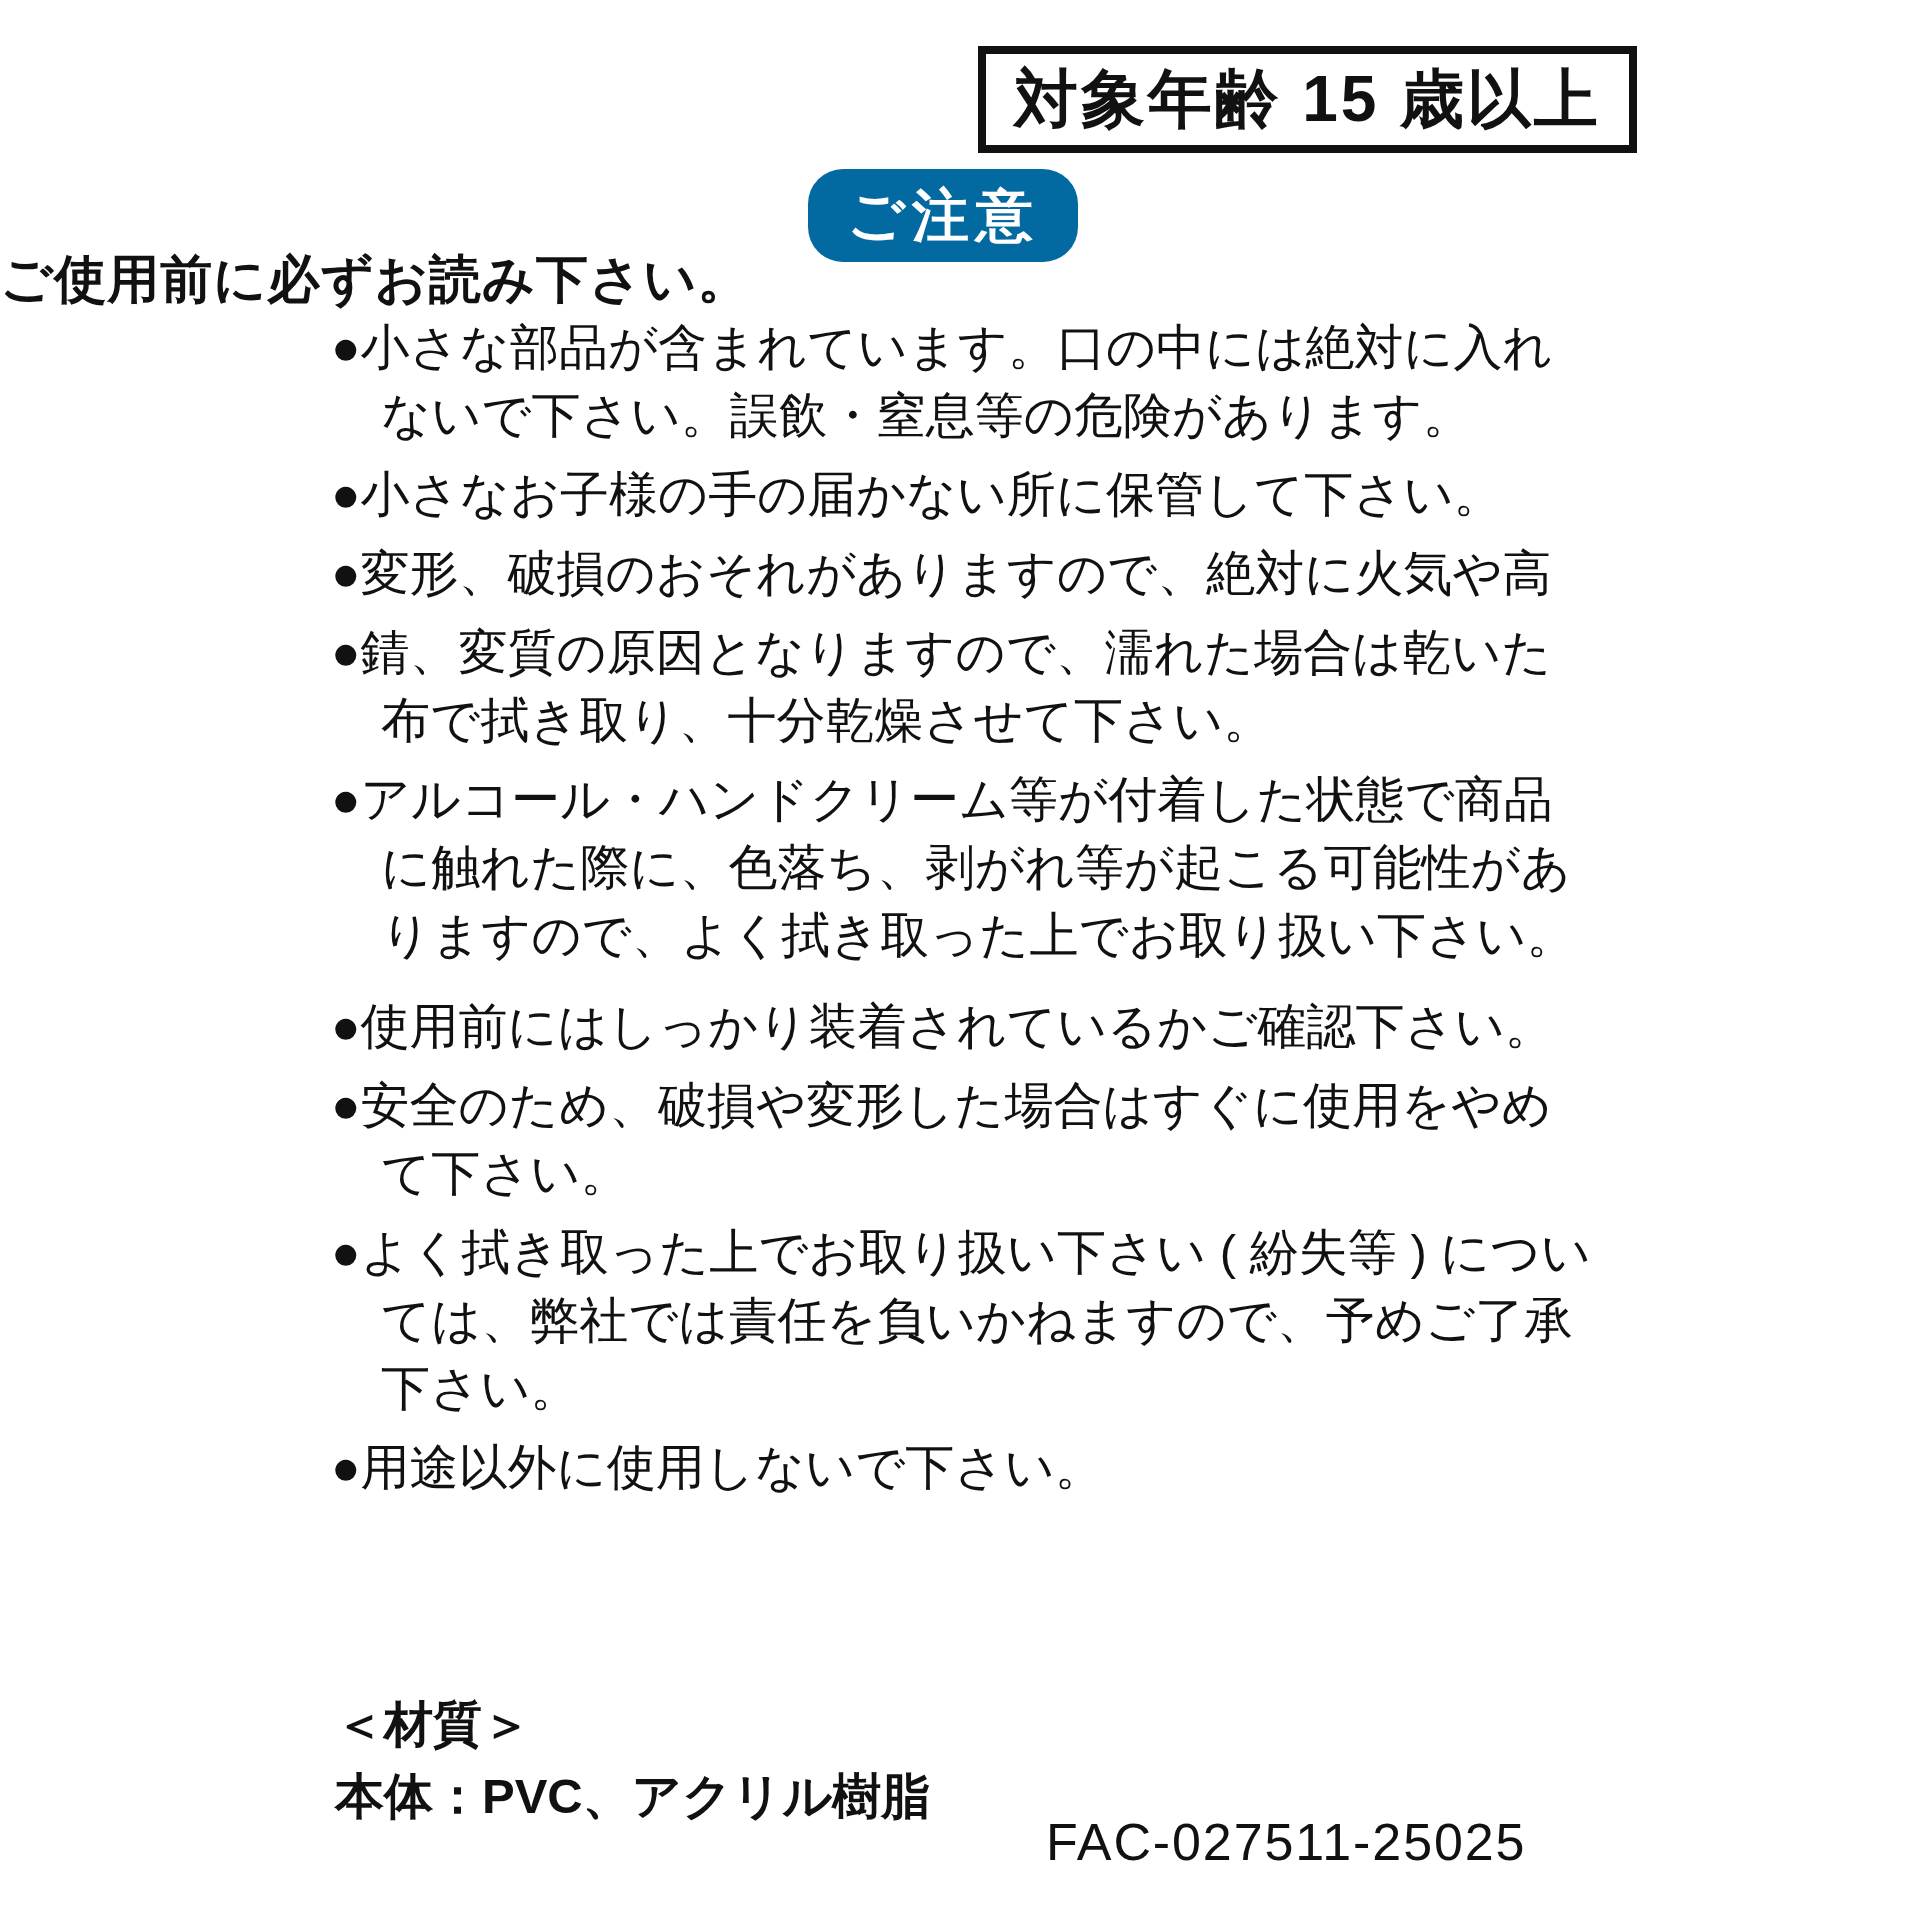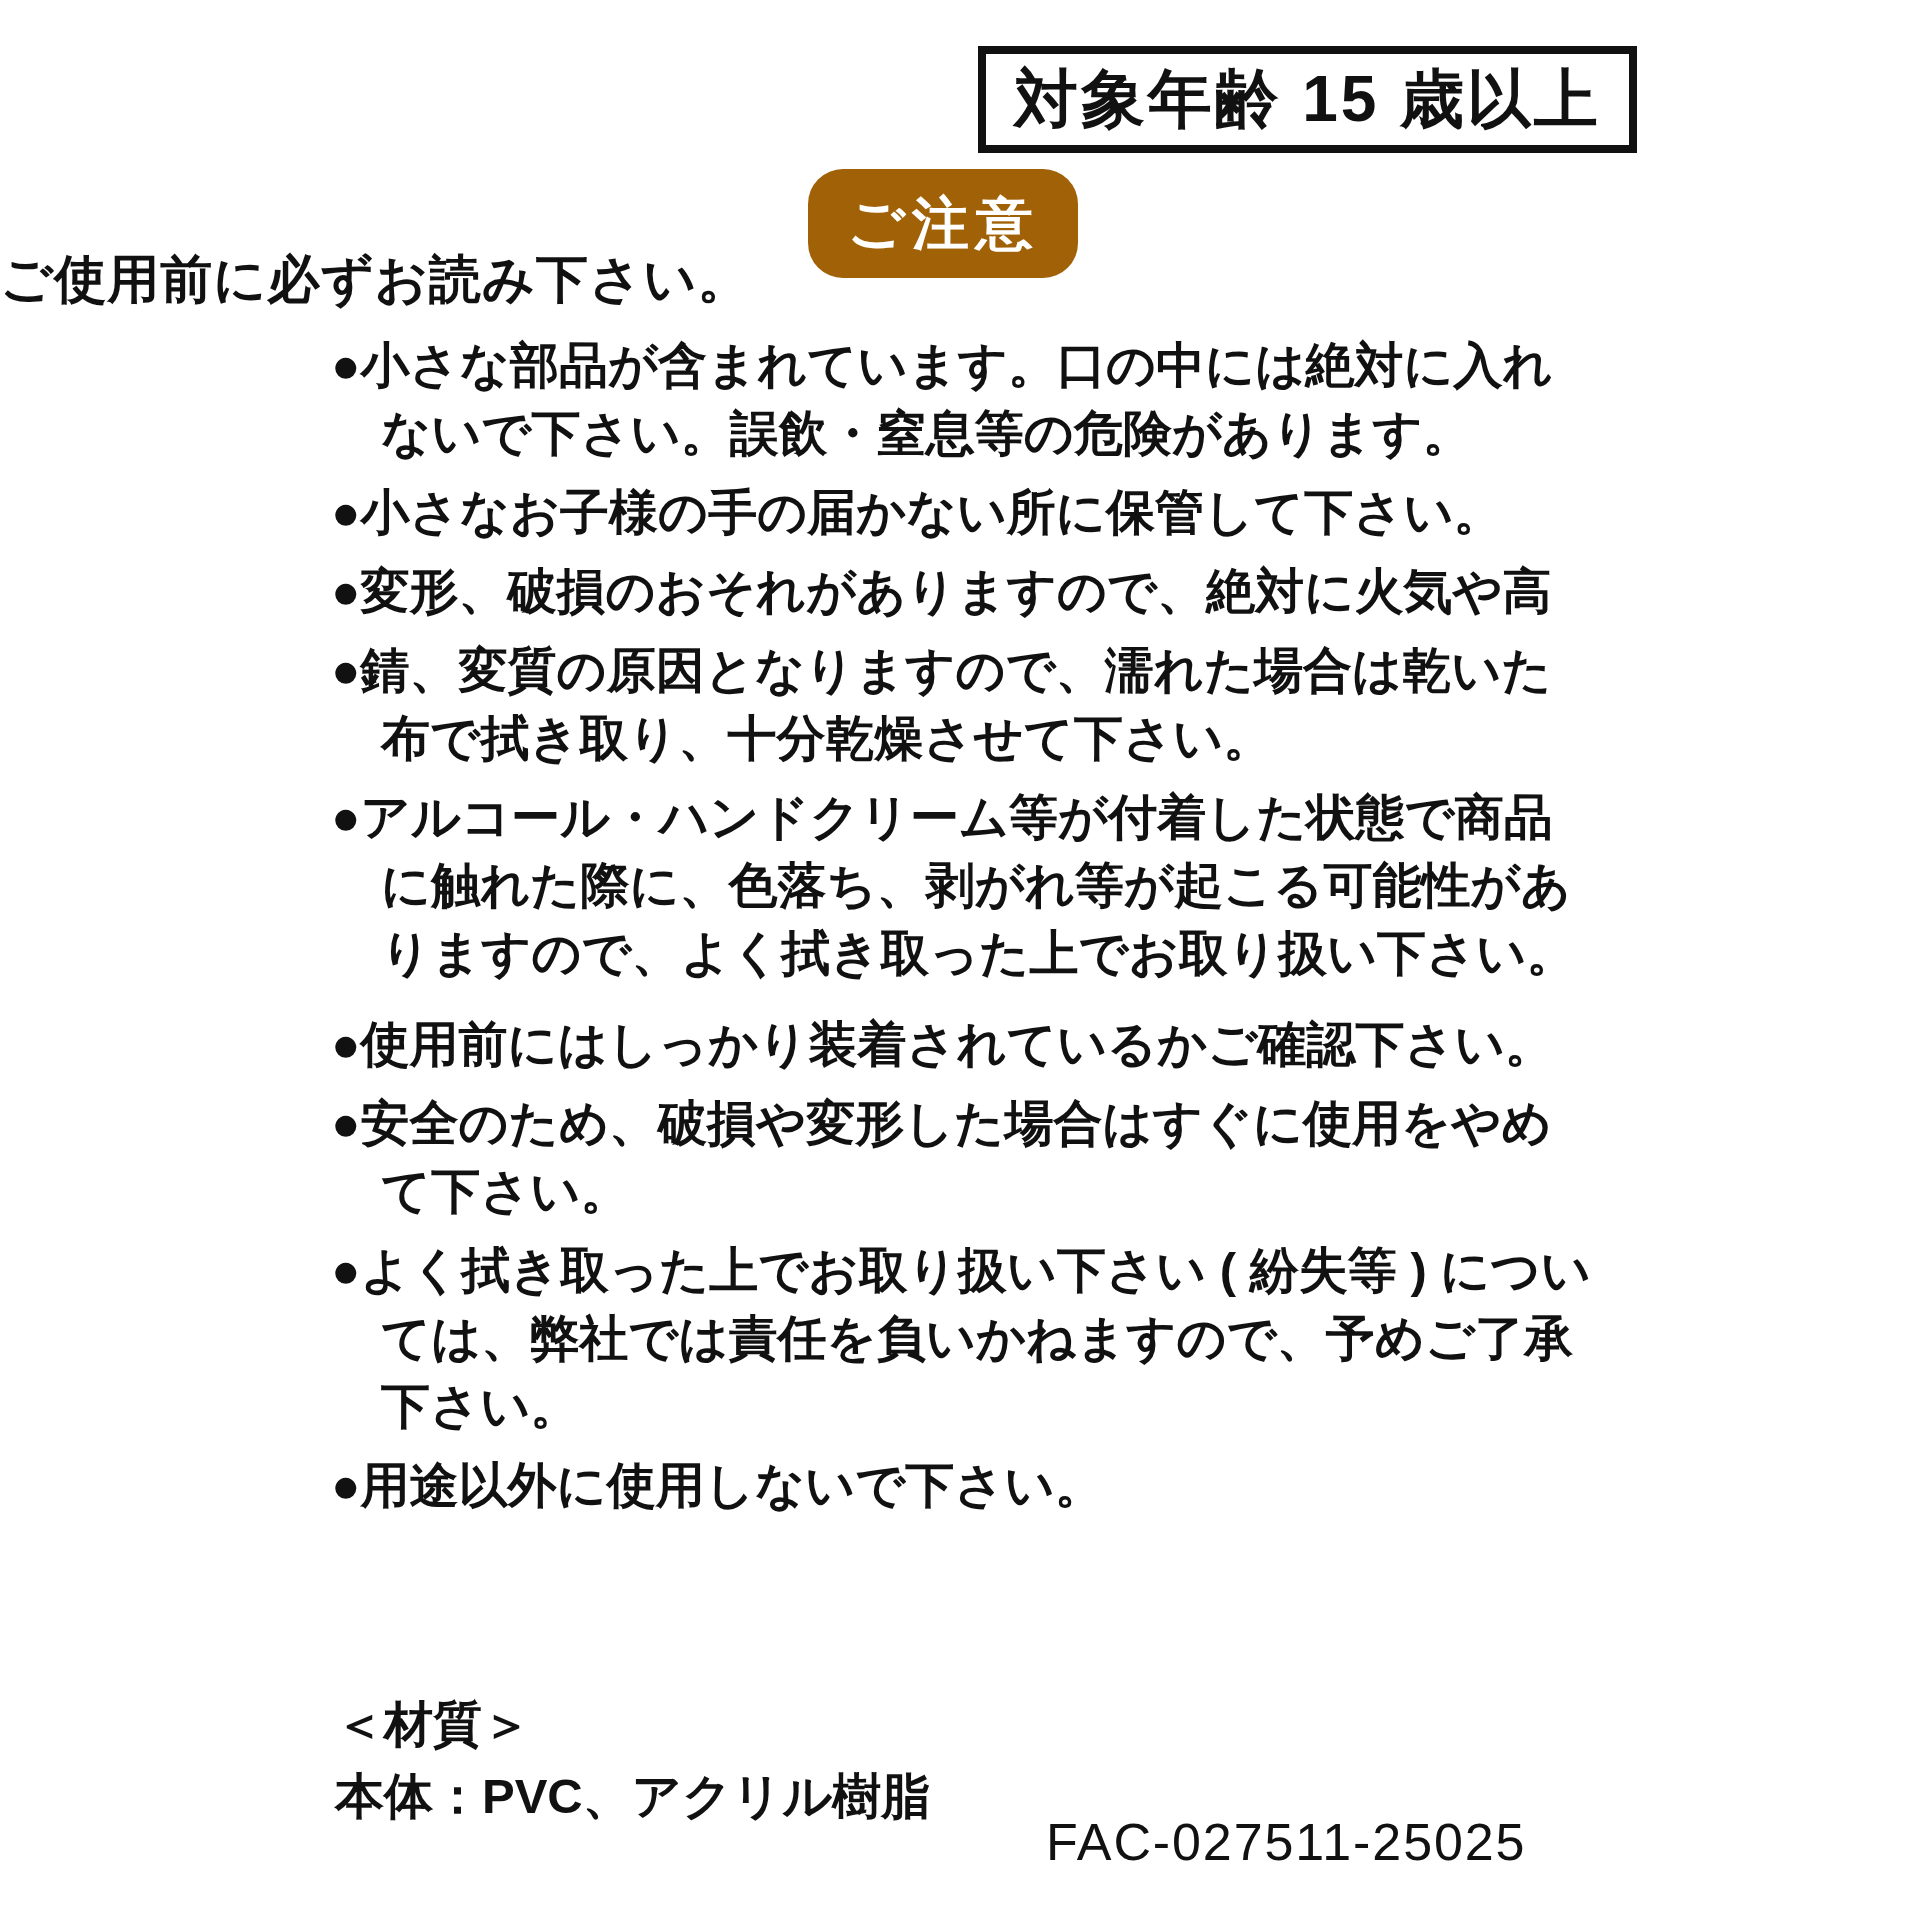--- a/index.html
+++ b/index.html
@@ -28,24 +28,24 @@
     letter-spacing: 2.9px;
     white-space: nowrap;
     line-height: 1.05;
   }
 
   
   .caution-badge {
     position: absolute;
     left: 808px;
     top: 169px;
-    background: #a16207;
+    background: #0369a1;
     color: #ffffff;
     border-radius: 35px;
-    padding: 21px 39px;
+    padding: 13px 39px;
     font-size: 57px;
     font-weight: 700;
     letter-spacing: 6.7px;
     white-space: nowrap;
     line-height: 1.18;
   }
 
   .heading {
     position: absolute;
     left: 0;
@@ -53,27 +53,27 @@
     width: 1907px;
     text-align: left;
     font-size: 52px;
     font-weight: 600;
     letter-spacing: 1px;
   }
 
   .notices {
     position: absolute;
     left: 331px;
-    top: 331px;
+    top: 313px;
     width: 1310px;
     margin: 0;
     padding: 0;
     list-style: none;
     font-size: 49px;
-    font-weight: 700;
+    font-weight: 400;
     line-height: 68px;
   }
   .notices li {
     margin: 0 0 11px 0;
     padding-left: 50px;
     text-indent: -50px;
   }
   .notices li.extra-gap {
     margin-top: 23px;
   }

